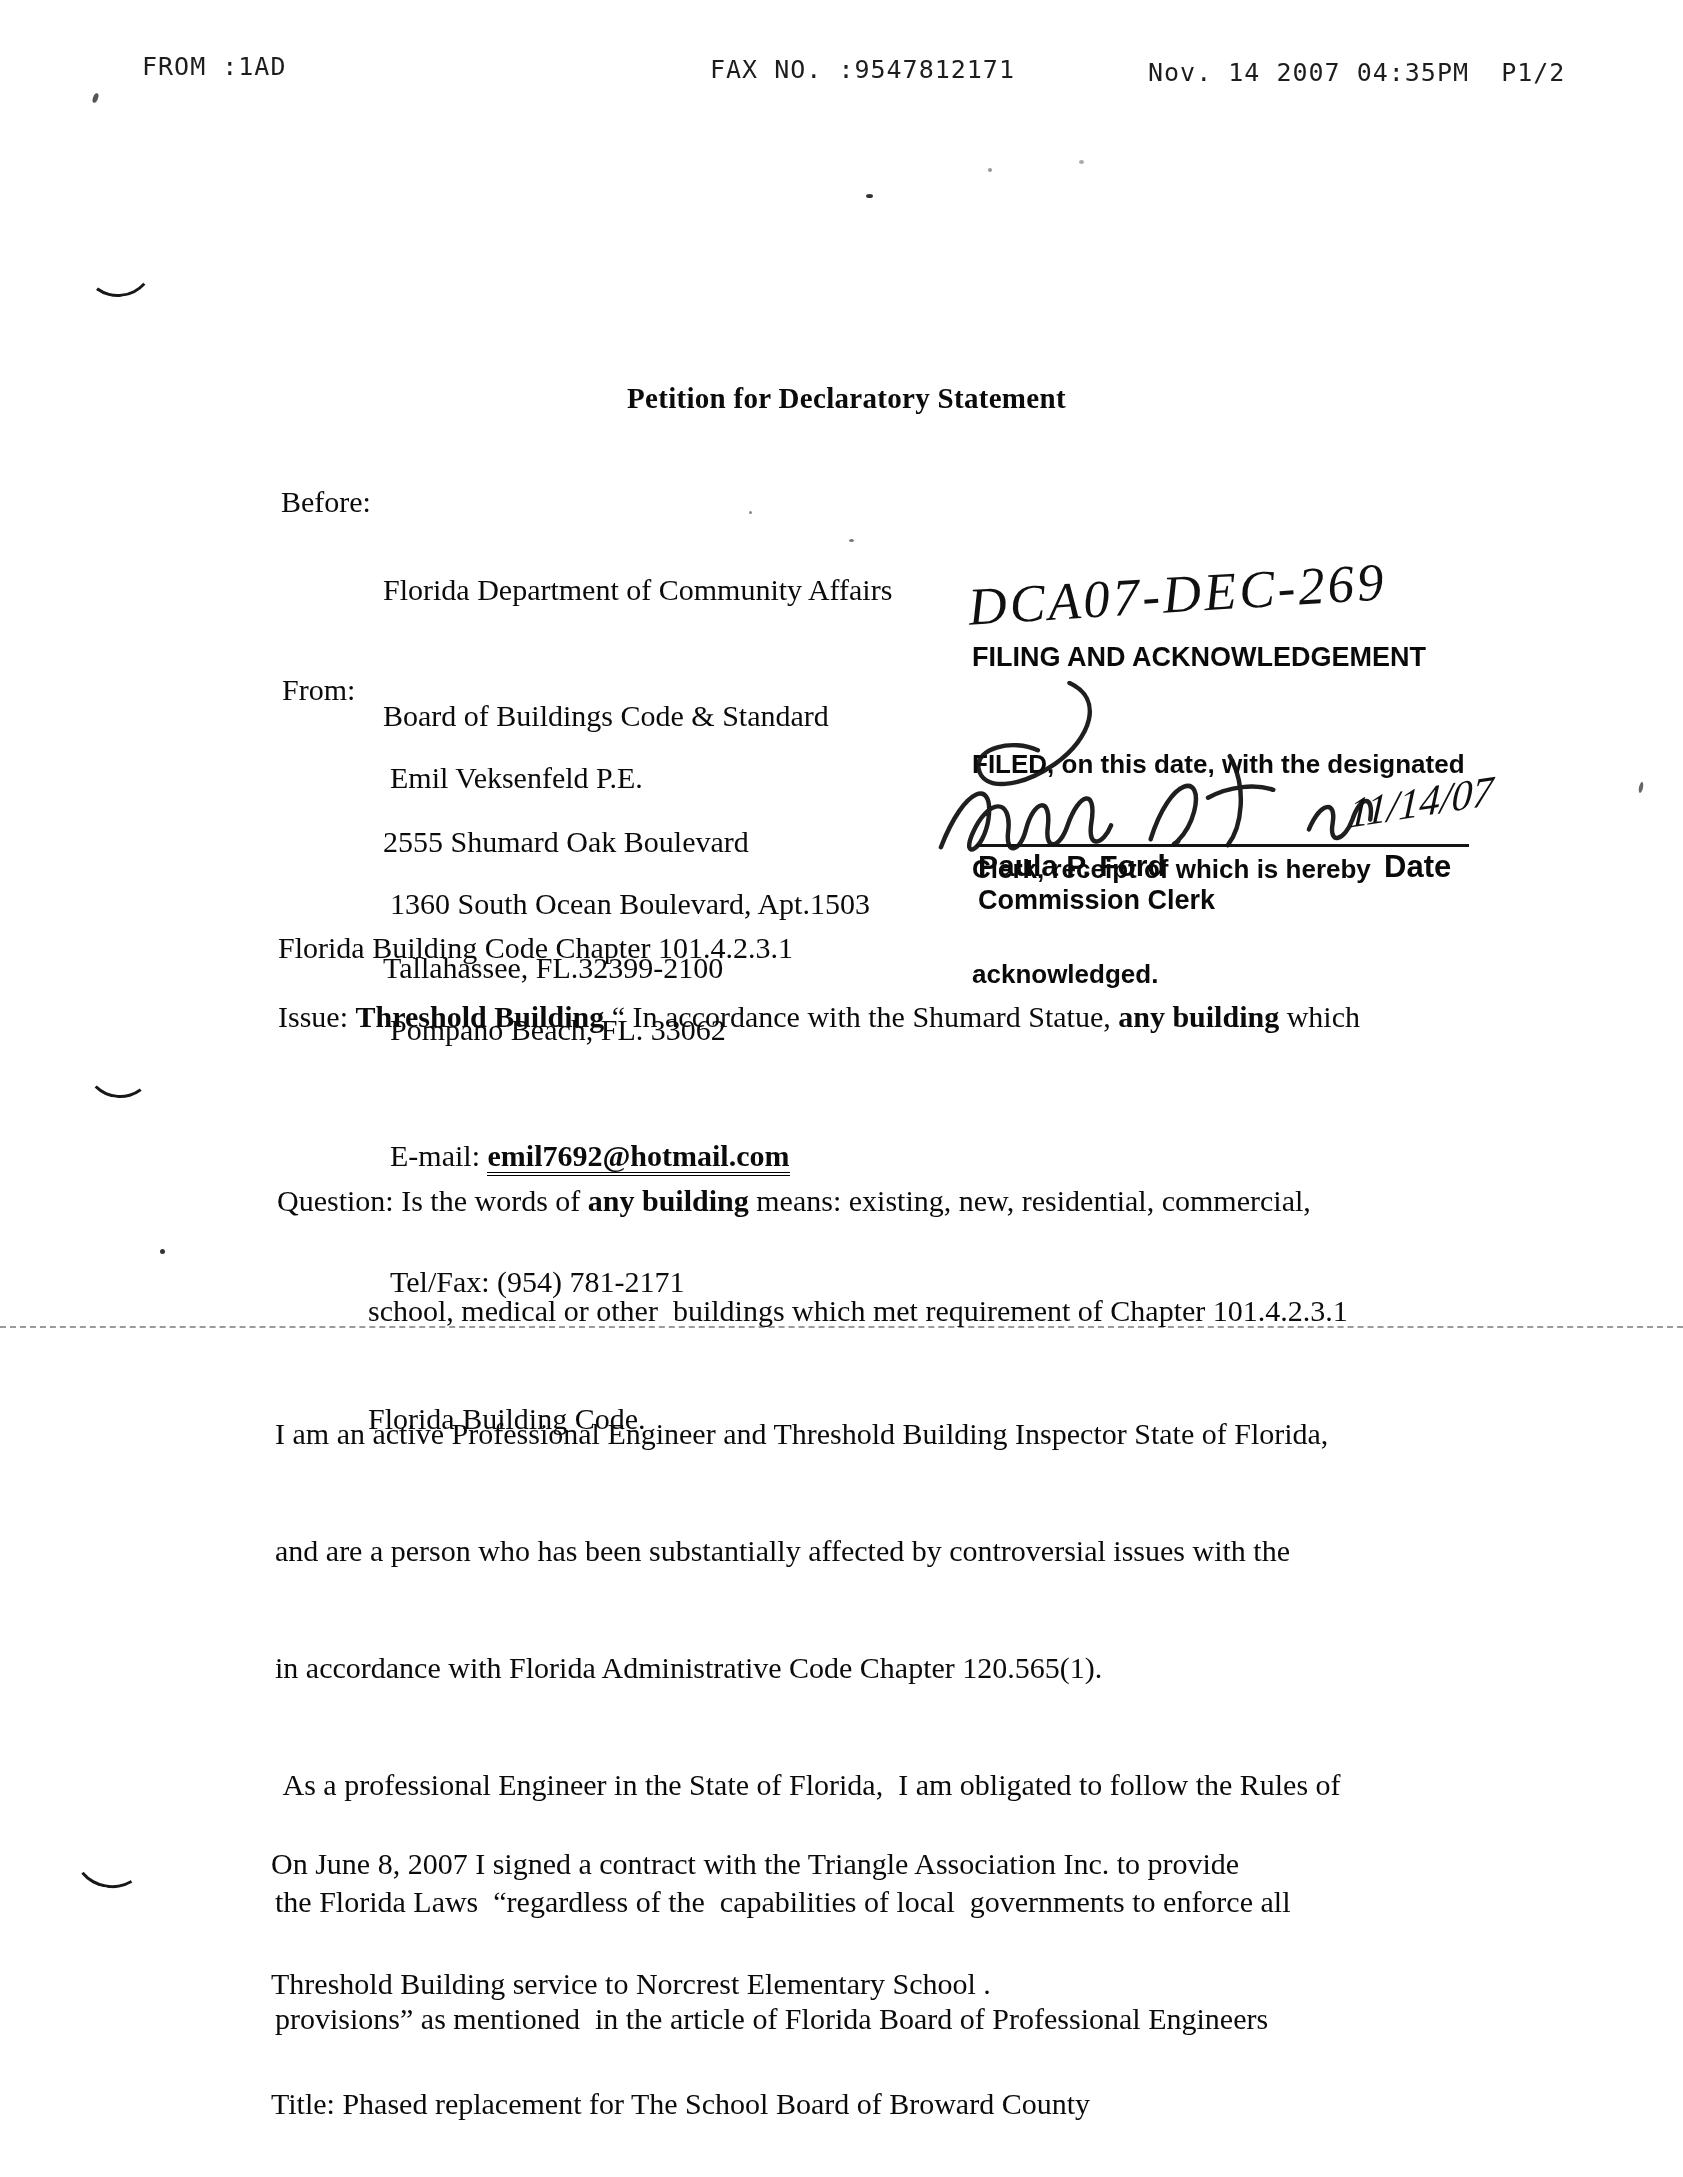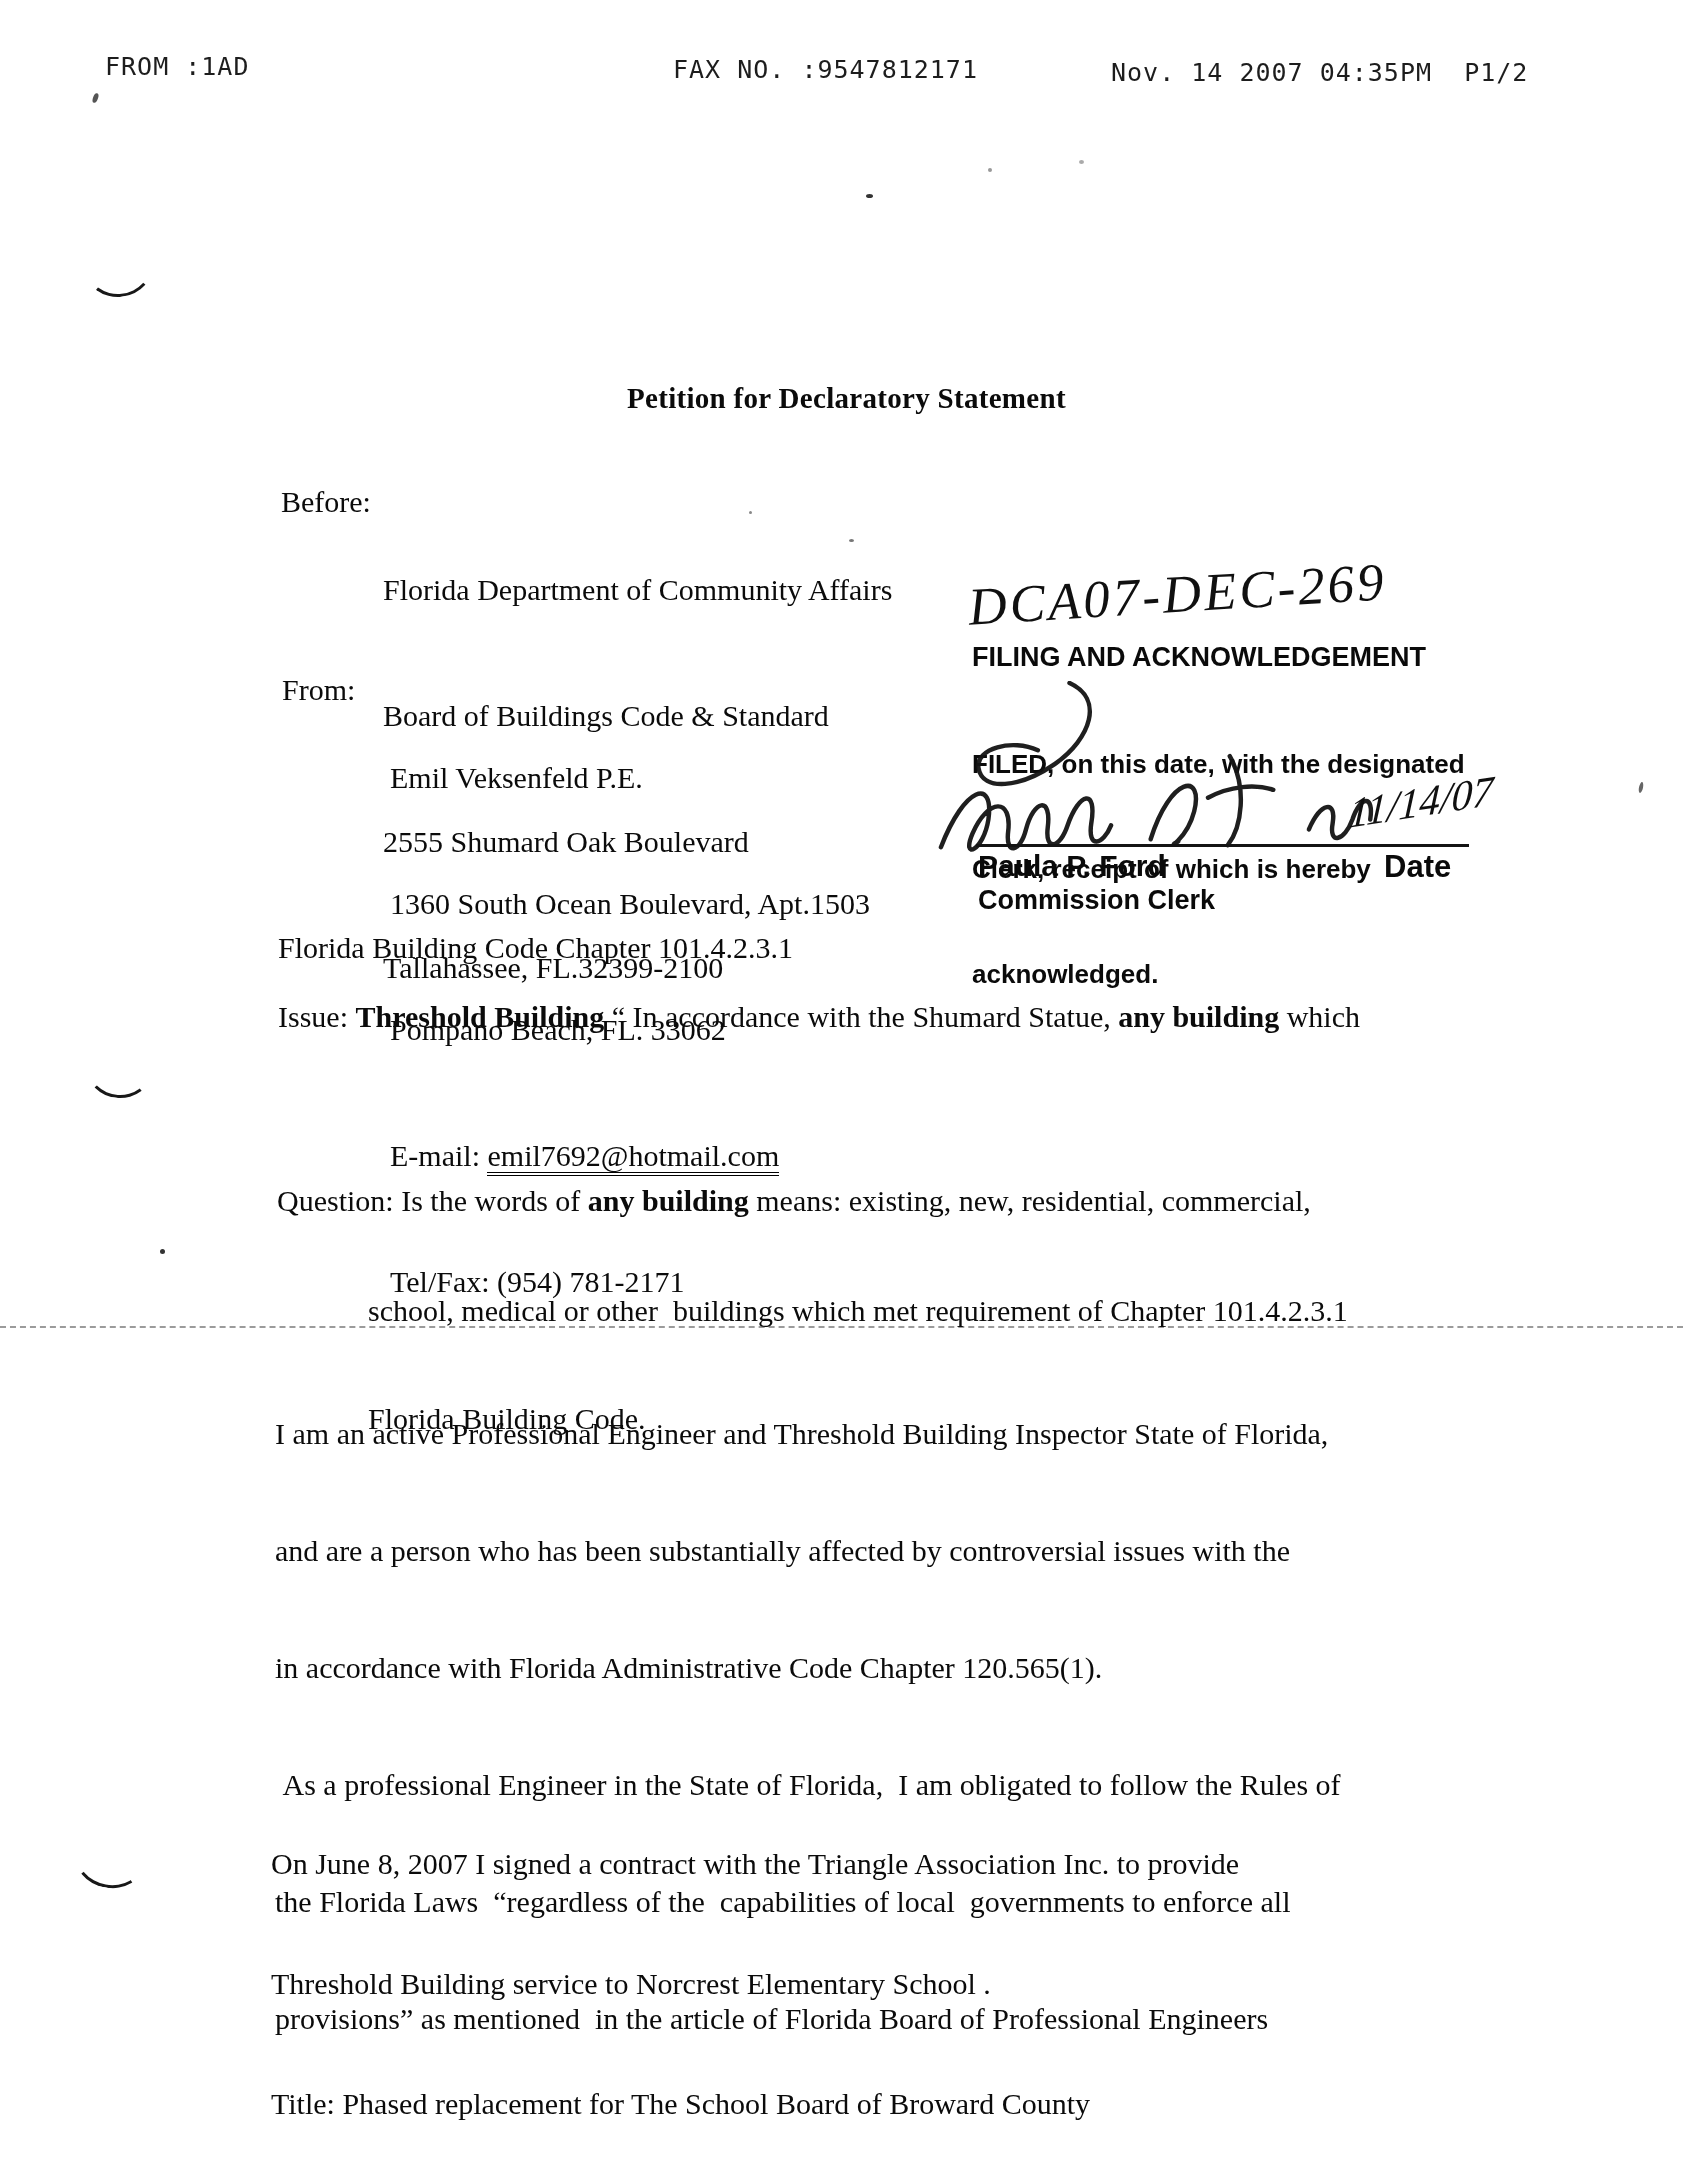--- a/index.html
+++ b/index.html
@@ -1,27 +1,27 @@
 <!DOCTYPE html>
 <html><head>
 <meta charset="utf-8">
 <style>
   html,body{margin:0;padding:0;background:#ffffff;}
   .page{position:relative;width:1683px;height:2177px;background:#ffffff;overflow:hidden;
         font-family:"Liberation Serif",serif;color:#0b0b0b;}
   .abs{position:absolute;white-space:pre-wrap;}
-  .mono{font-family:"DejaVu Sans Mono",monospace;font-size:25px;color:#1d1d1d;letter-spacing:1px;}
+  .mono{font-family:"DejaVu Sans Mono",monospace;font-size:25px;color:#1d1d1d;letter-spacing:1px;margin-left:37px;}
   .doc{font-size:30px;}
   .title{font-size:29px;font-weight:bold;letter-spacing:0.3px;}
   .stamp{font-family:"Liberation Sans",sans-serif;font-weight:bold;color:#0a0a0a;}
   .hand{font-style:italic;font-family:"Liberation Serif",serif;color:#101010;}
   .arc{position:absolute;border:3px solid transparent;border-bottom-color:#181818;border-radius:50%;}
   .speck{position:absolute;background:#555;border-radius:50%;}
   .dline{position:absolute;border-top:2px dashed #9b9b9b;}
-  .email-underline{border-bottom:4px double #000;padding-bottom:0px;}
+  .email-underline{border-bottom:4px double #000;padding-bottom:0px;font-weight:bold;}
   b{font-weight:bold;}
 </style>
 </head>
 <body>
 
 <div class="page">
 
   <div class="abs mono" style="left:105px;top:52px">FROM :1AD</div>
   <div class="abs mono" style="left:673px;top:55px">FAX NO. :9547812171</div>
   <div class="abs mono" style="left:1111px;top:58px">Nov. 14 2007 04:35PM  P1/2</div>

